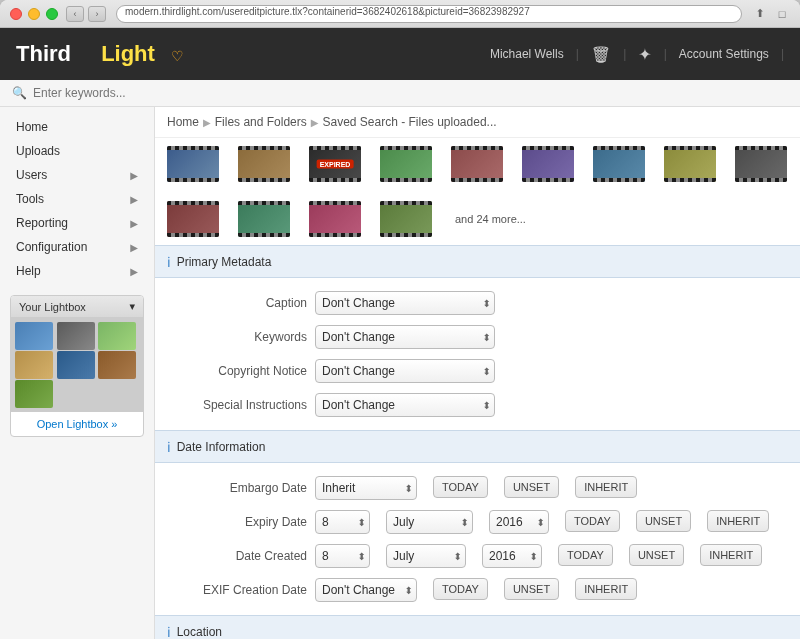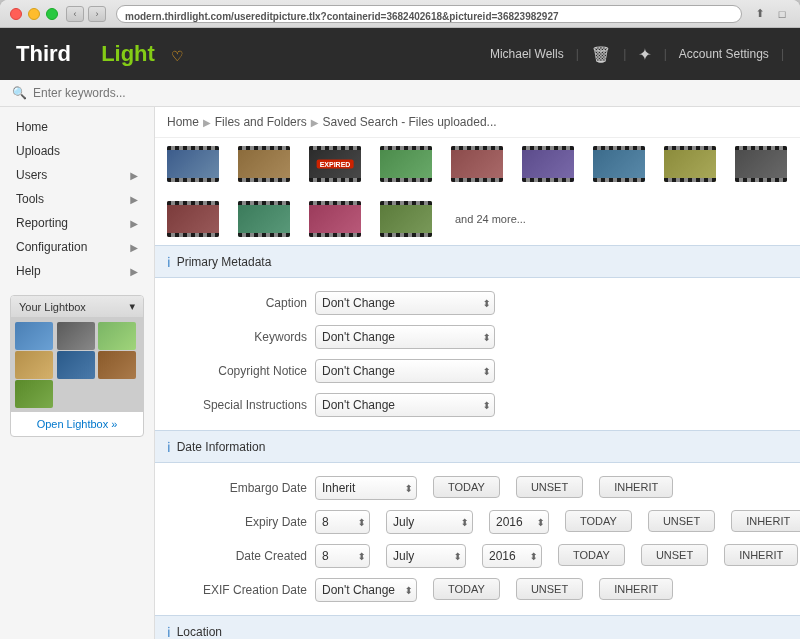--- a/index.html
+++ b/index.html
@@ -25,42 +25,42 @@
 
     .traffic-lights { display: flex; gap: 6px; }
     .traffic-light { width: 12px; height: 12px; border-radius: 50%; }
     .tl-red { background: #ff5f57; border: 1px solid #e0443e; }
     .tl-yellow { background: #febc2e; border: 1px solid #d6a01c; }
     .tl-green { background: #28c840; border: 1px solid #1aab29; }
 
     .nav-buttons { display: flex; gap: 4px; margin-left: 8px; }
     .nav-btn { width: 18px; height: 16px; background: linear-gradient(to bottom, #e0e0e0, #c8c8c8); border: 1px solid #aaa; border-radius: 3px; display: flex; align-items: center; justify-content: center; font-size: 9px; color: #666; cursor: pointer; }
 
-    .address-bar { flex: 1; margin: 4px 10px; height: 18px; background: white; border: 1px solid #aaa; border-radius: 10px; display: flex; align-items: flex-end; padding: 0 8px; font-size: 10px; color: #555; overflow: hidden; font-weight: bold; }
+    .address-bar { flex: 1; margin: 4px 10px; height: 18px; background: white; border: 1px solid #aaa; border-radius: 10px; display: flex; align-items: flex-start; padding: 0 8px; font-size: 10px; color: #555; overflow: hidden; }
 
     .toolbar-icons { display: flex; gap: 6px; }
     .toolbar-icon { width: 16px; height: 16px; display: flex; align-items: center; justify-content: center; font-size: 11px; color: #666; }
 
     
     .app-header {
       background: #2c2c2c;
       height: 52px;
       display: flex;
       align-items: center;
       padding: 0 16px;
     }
 
     .logo {
       display: flex;
       align-items: baseline;
       gap: 12px;
     }
 
     .logo-third { color: white; font-size: 22px; font-weight: bold; }
-    .logo-light { color: #84cc16; font-size: 22px; font-weight: bold; }
+    .logo-light { color: #fde047; font-size: 22px; font-weight: bold; }
     .logo-icon { color: #e8a020; font-size: 14px; margin-left: 4px; }
 
     .header-right { margin-left: auto; display: flex; align-items: center; gap: 12px; color: #ccc; font-size: 12px; }
     .header-separator { color: #555; }
     .header-link { color: #ccc; cursor: pointer; }
     .header-icon { font-size: 16px; color: #ccc; }
 
     
     .search-bar {
       background: #f5f5f5;
@@ -287,21 +287,21 @@
       align-items: flex-start;
       gap: 16px;
     }
 
     .date-select { min-width: 70px; }
     .month-select { min-width: 80px; }
     .year-select { min-width: 60px; }
 
     .btn-small {
       height: 22px;
-      padding: 0 14px;
+      padding: 0 8px;
       font-size: 11px;
       border: 1px solid #bbb;
       border-radius: 4px;
       background: linear-gradient(to bottom, #f8f8f8, #e8e8e8);
       cursor: pointer;
       color: #444;
     }
   </style>
 </head>
 <body>

